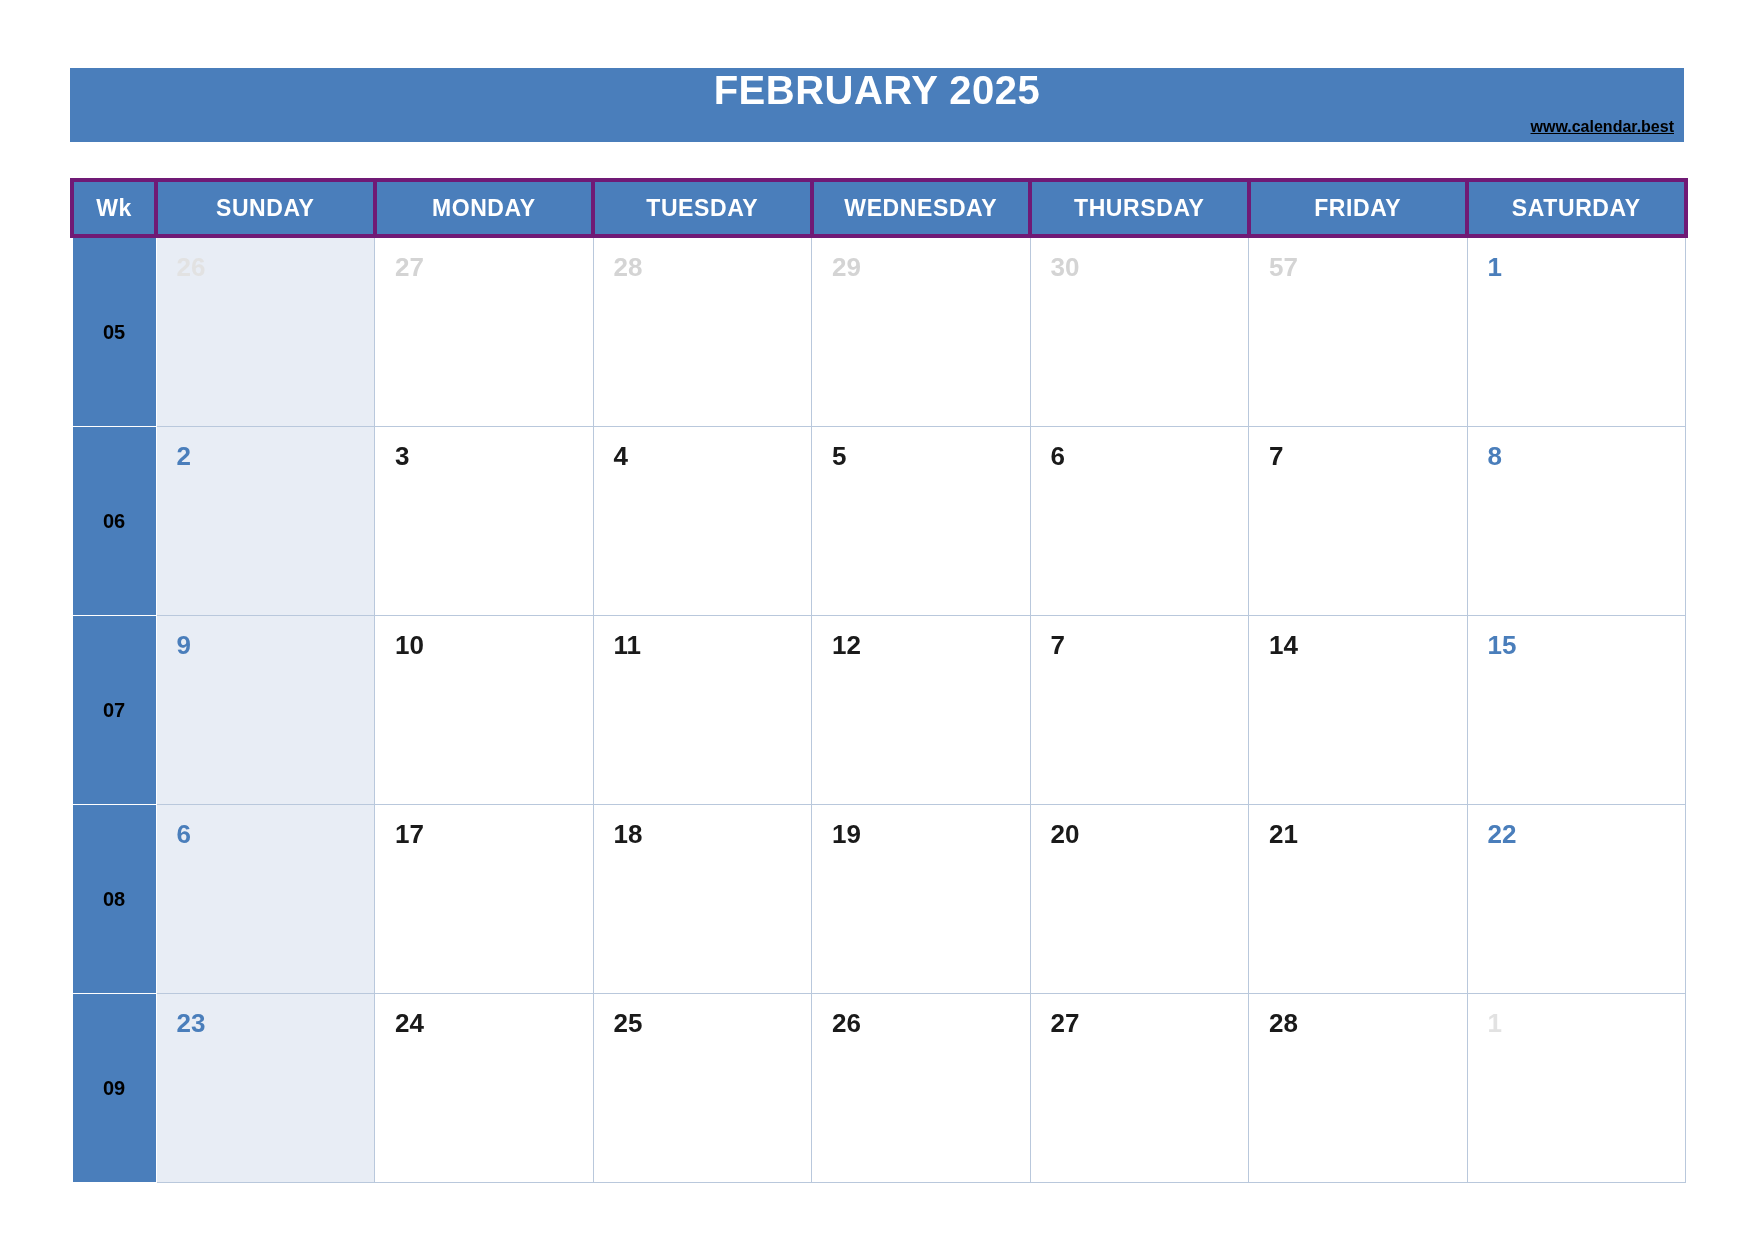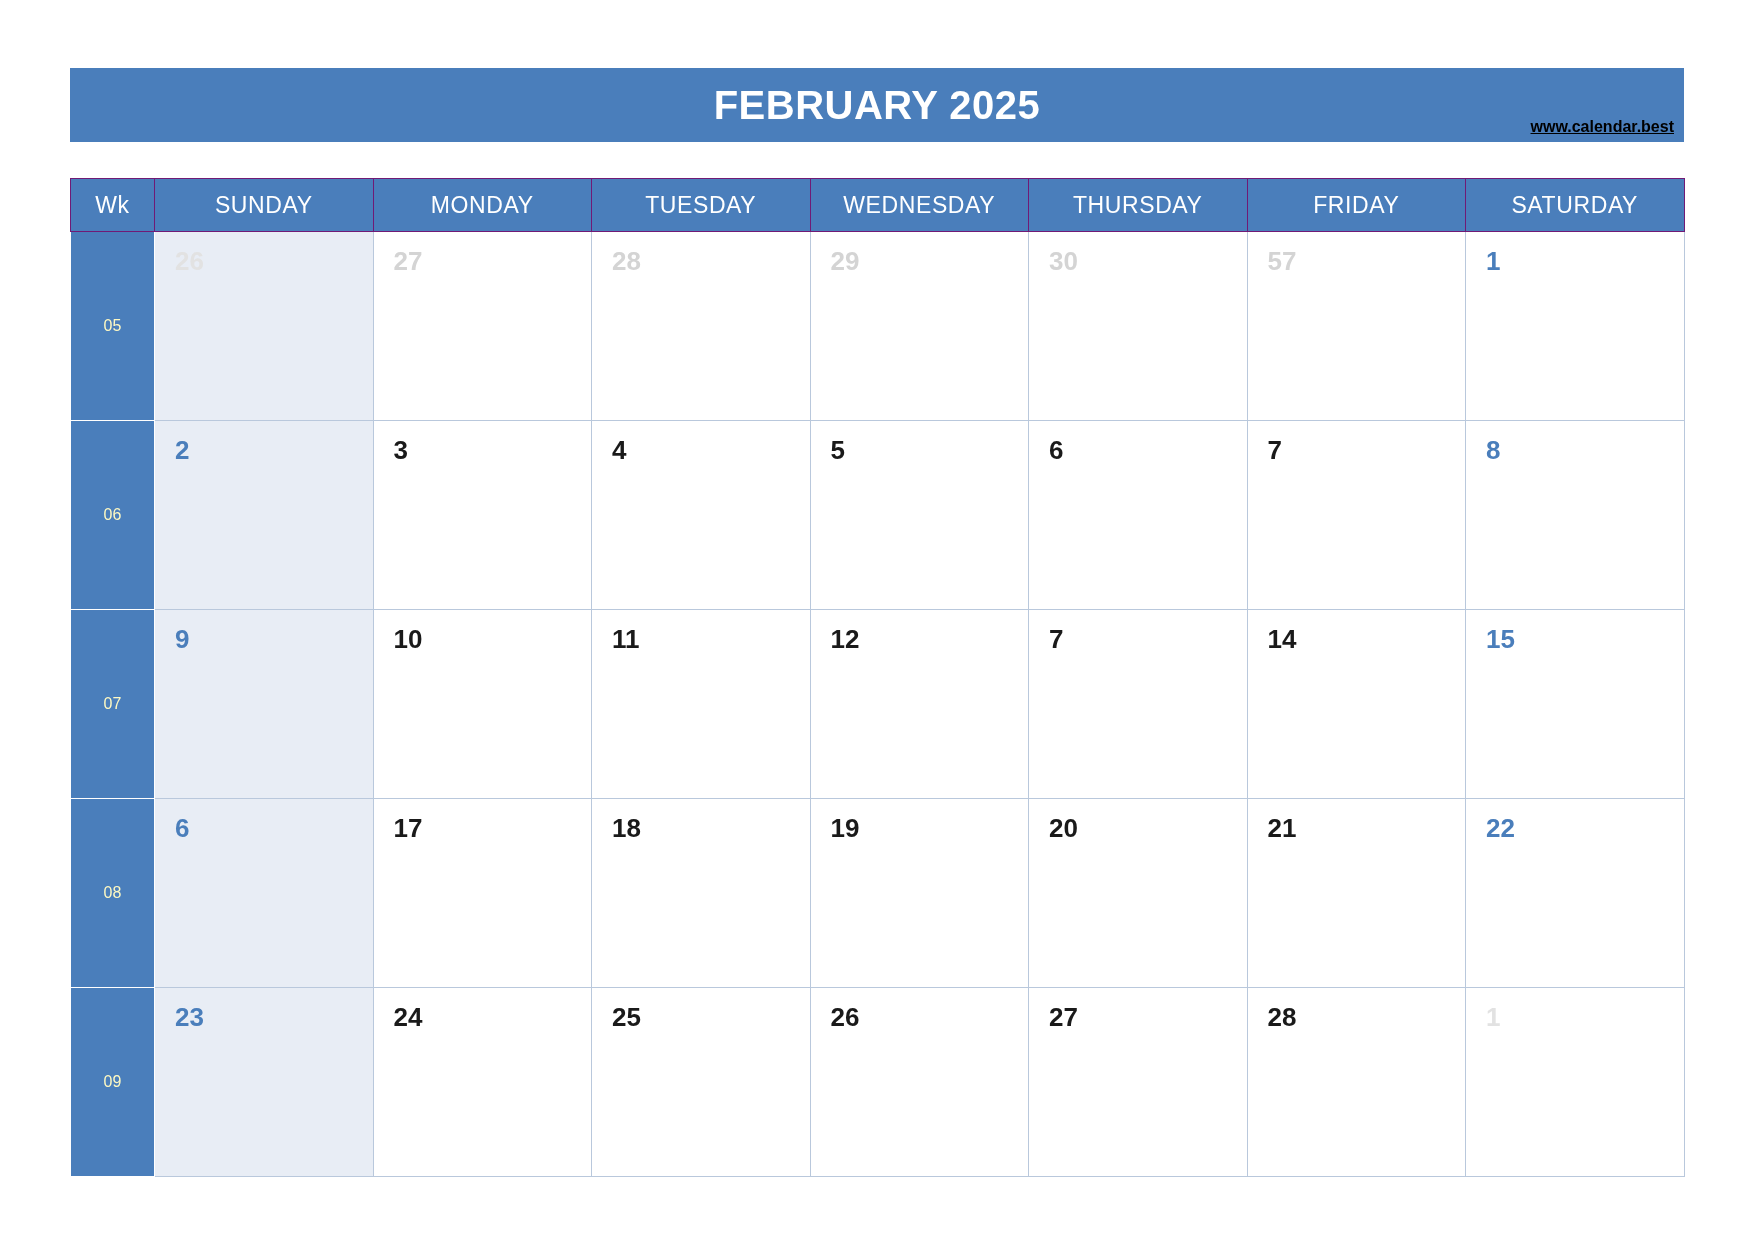--- a/index.html
+++ b/index.html
@@ -20,21 +20,20 @@
     box-sizing: border-box;
     padding: 68px 70px 0 70px;
   }
 
   
   .title-bar {
     position: relative;
     height: 74px;
     background: #4a7ebb;
     display: flex;
-    align-items: center;
     justify-content: center;
   }
   .title-text {
     color: #ffffff;
     font-size: 40px;
     font-weight: bold;
     letter-spacing: 0.5px;
   }
   .site-link {
     position: absolute;
@@ -53,42 +52,42 @@
     table-layout: fixed;
     width: 1614px;
   }
   table.calendar col.wk-col { width: 84px; }
   table.calendar col.day-col { width: 218.5px; }
 
   thead th {
     background: #4a7ebb;
     color: #ffffff;
     font-size: 23px;
-    font-weight: normal;
+    font-weight: bold;
     height: 50px;
-    border: 1px solid #701a75;
+    border: 4px solid #701a75;
     letter-spacing: 0.6px;
     text-align: center;
     vertical-align: middle;
   }
   thead th.wk-head {
     font-size: 23px;
   }
 
   tbody td {
     border: 1px solid #b9c8dc;
     vertical-align: top;
     height: 172px;
     padding: 8px;
   }
   tbody td.wk-cell {
     background: #4a7ebb;
-    color: #fef9c3;
-    font-size: 16px;
-    font-weight: normal;
+    color: #000000;
+    font-size: 20px;
+    font-weight: bold;
     text-align: center;
     vertical-align: middle;
     border: 1px solid #ffffff;
   }
   tbody td.sunday {
     background: #e8edf5;
   }
   .daynum {
     display: block;
     padding: 8px 0 0 12px;

